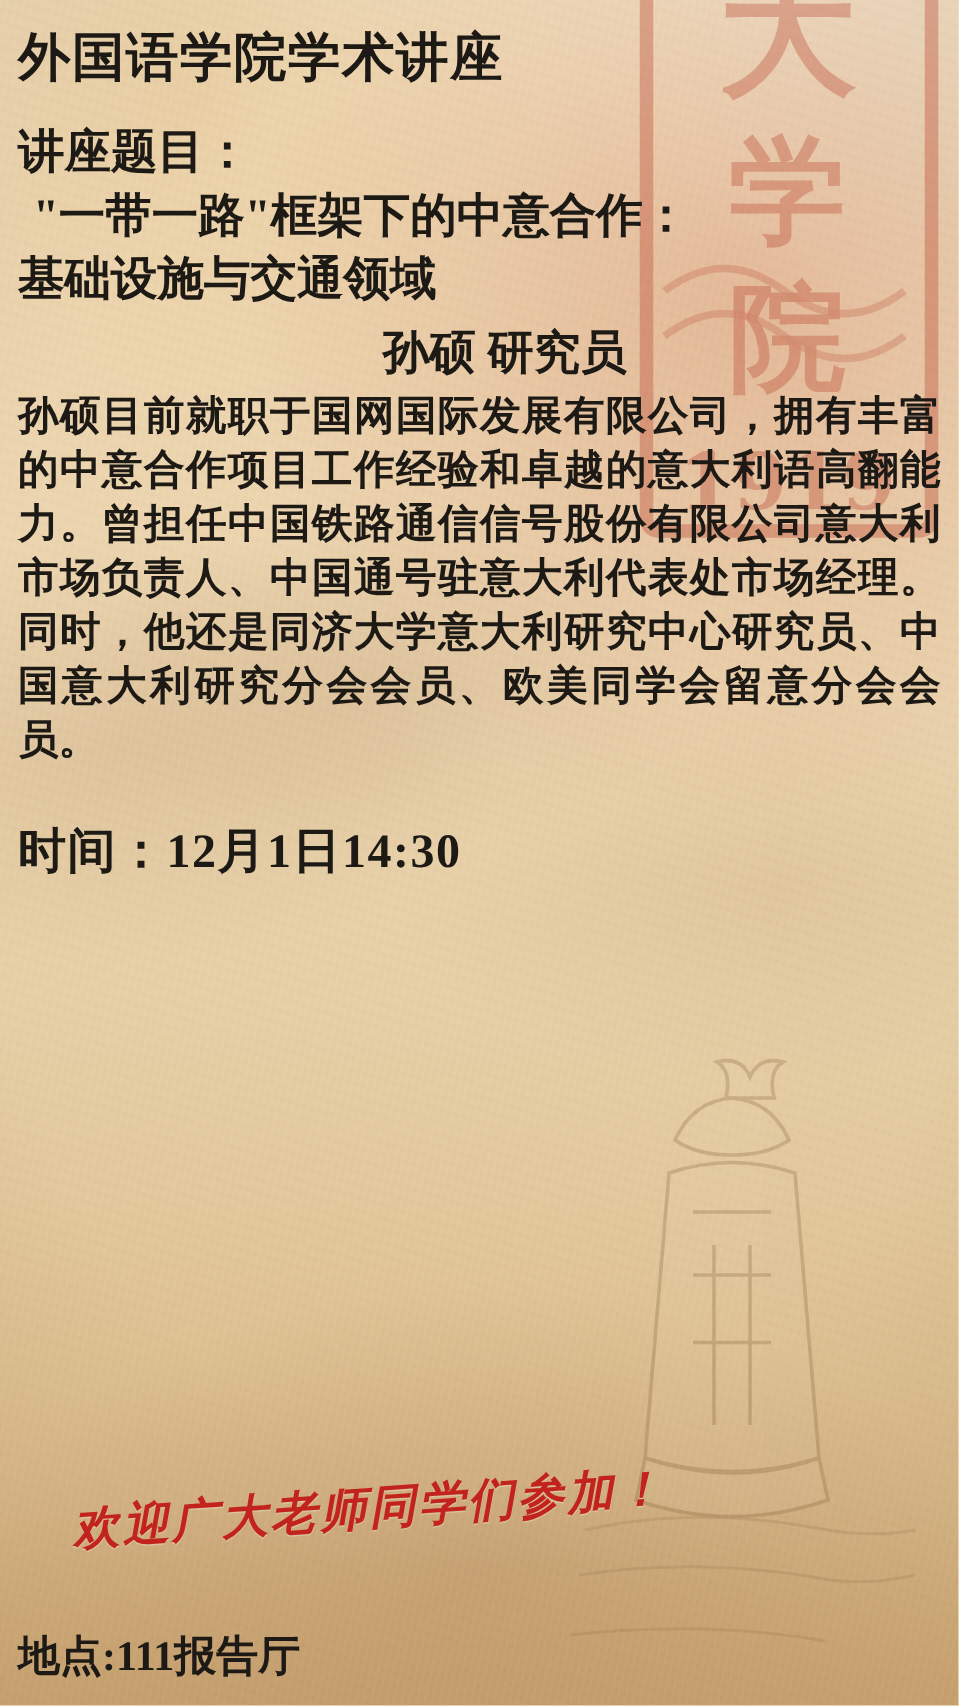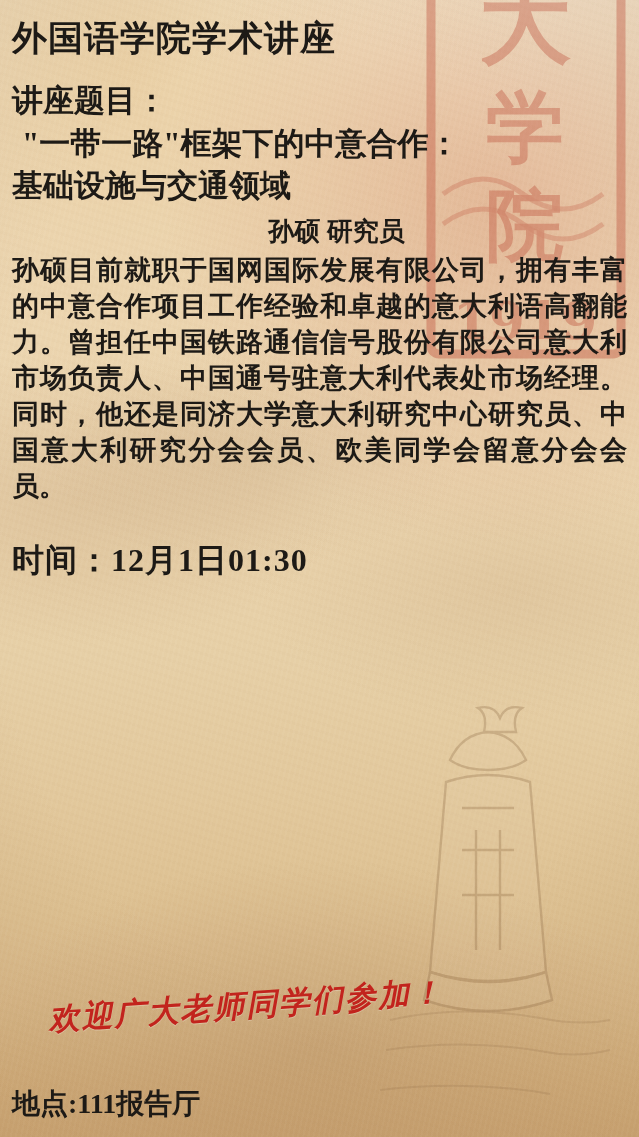--- a/index.html
+++ b/index.html
@@ -109,21 +109,21 @@
   .topic {
     font-size: 31px;
     font-weight: bold;
     line-height: 1.35;
     margin-top: 2px;
   }
   .topic .l1 { display: block; padding-left: 10px; }
   .topic .l2 { display: block; text-align: left; padding-right: 22px; }
 
   .speaker {
-    font-size: 26px;
+    font-size: 31px;
     font-weight: bold;
     text-align: center;
     padding-left: 34px;
     margin-top: 8px;
   }
 
   .bio {
     font-size: 27px;
     font-weight: bold;
     line-height: 1.33;
@@ -222,20 +222,20 @@
       <span class="l1">"一带一路"框架下的中意合作：</span>
       <span class="l2">基础设施与交通领域</span>
     </div>
 
     <div class="speaker">孙硕 研究员</div>
 
     <div class="bio">
       <p>孙硕目前就职于国网国际发展有限公司，拥有丰富的中意合作项目工作经验和卓越的意大利语高翻能力。曾担任中国铁路通信信号股份有限公司意大利市场负责人、中国通号驻意大利代表处市场经理。同时，他还是同济大学意大利研究中心研究员、中国意大利研究分会会员、欧美同学会留意分会会员。</p>
     </div>
 
-    <div class="time">时间：12月1日01:30</div>
+    <div class="time">时间：12月1日14:30</div>
 
   </div>
 
   <div class="welcome">欢迎广大老师同学们参加！</div>
   <div class="place">地点:111报告厅</div>
 
 </div>
 
 </body></html>

